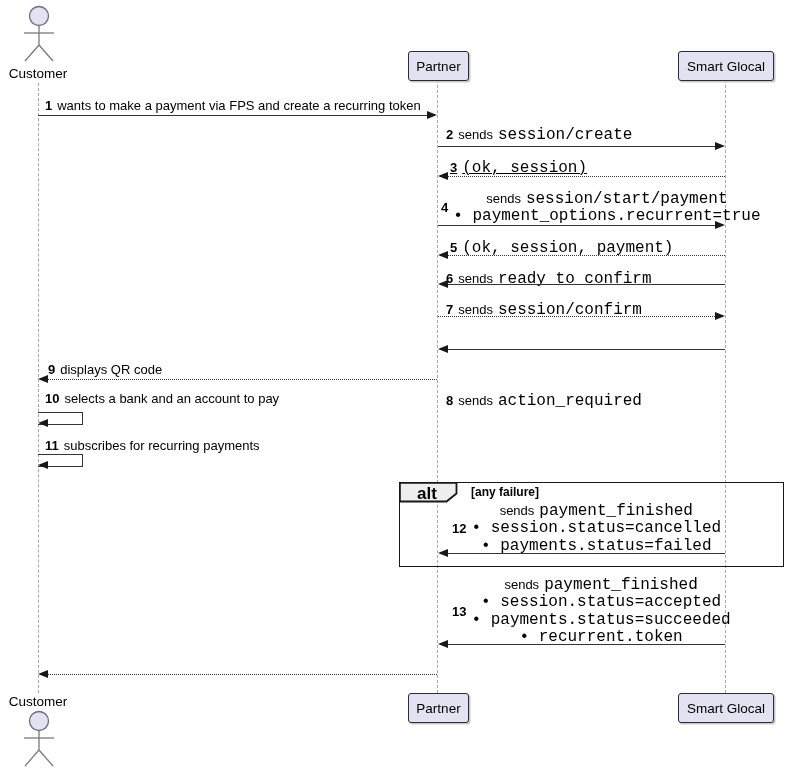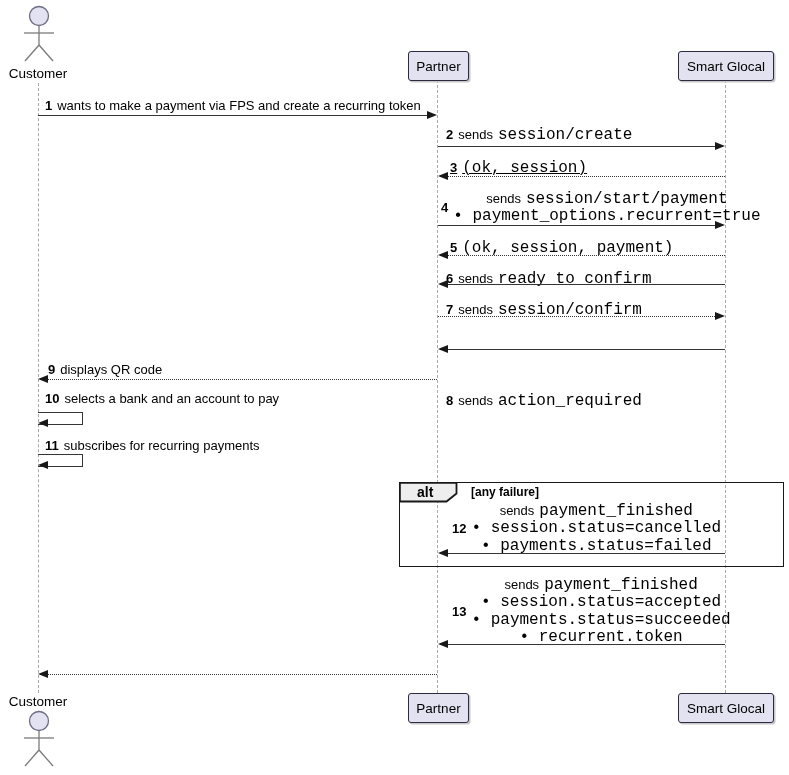--- a/index.html
+++ b/index.html
@@ -18,21 +18,21 @@
   .block{display:flex;align-items:center;}
   .col{display:flex;flex-direction:column;align-items:center;line-height:17.3px;}
   .aline{position:absolute;height:0;}
   .solid{border-top:1.2px solid #353535;}
   .dotted{border-top:1.5px dotted #353535;}
   .head{position:absolute;width:0;height:0;border-top:4.5px solid transparent;border-bottom:4.5px solid transparent;}
   .head.r{border-left:10px solid #181818;}
   .head.l{border-right:10px solid #181818;}
   .selfloop{position:absolute;border:1.2px solid #353535;border-left:none;}
   .altframe{position:absolute;border:1.8px solid #181818;}
-  .alt-op{position:absolute;font-weight:bold;font-size:14px;text-align:right;}
+  .alt-op{position:absolute;font-weight:bold;font-size:17px;text-align:right;}
   .alt-guard{position:absolute;font-weight:bold;font-size:12px;}
   svg{display:block;}
 </style>
 </head>
 <body>
 
 <div class="canvas">
 
   <div class="lifeline" style="left:38px;top:83px;height:610px;"></div>
   <div class="lifeline" style="left:437px;top:80px;height:613px;"></div>

